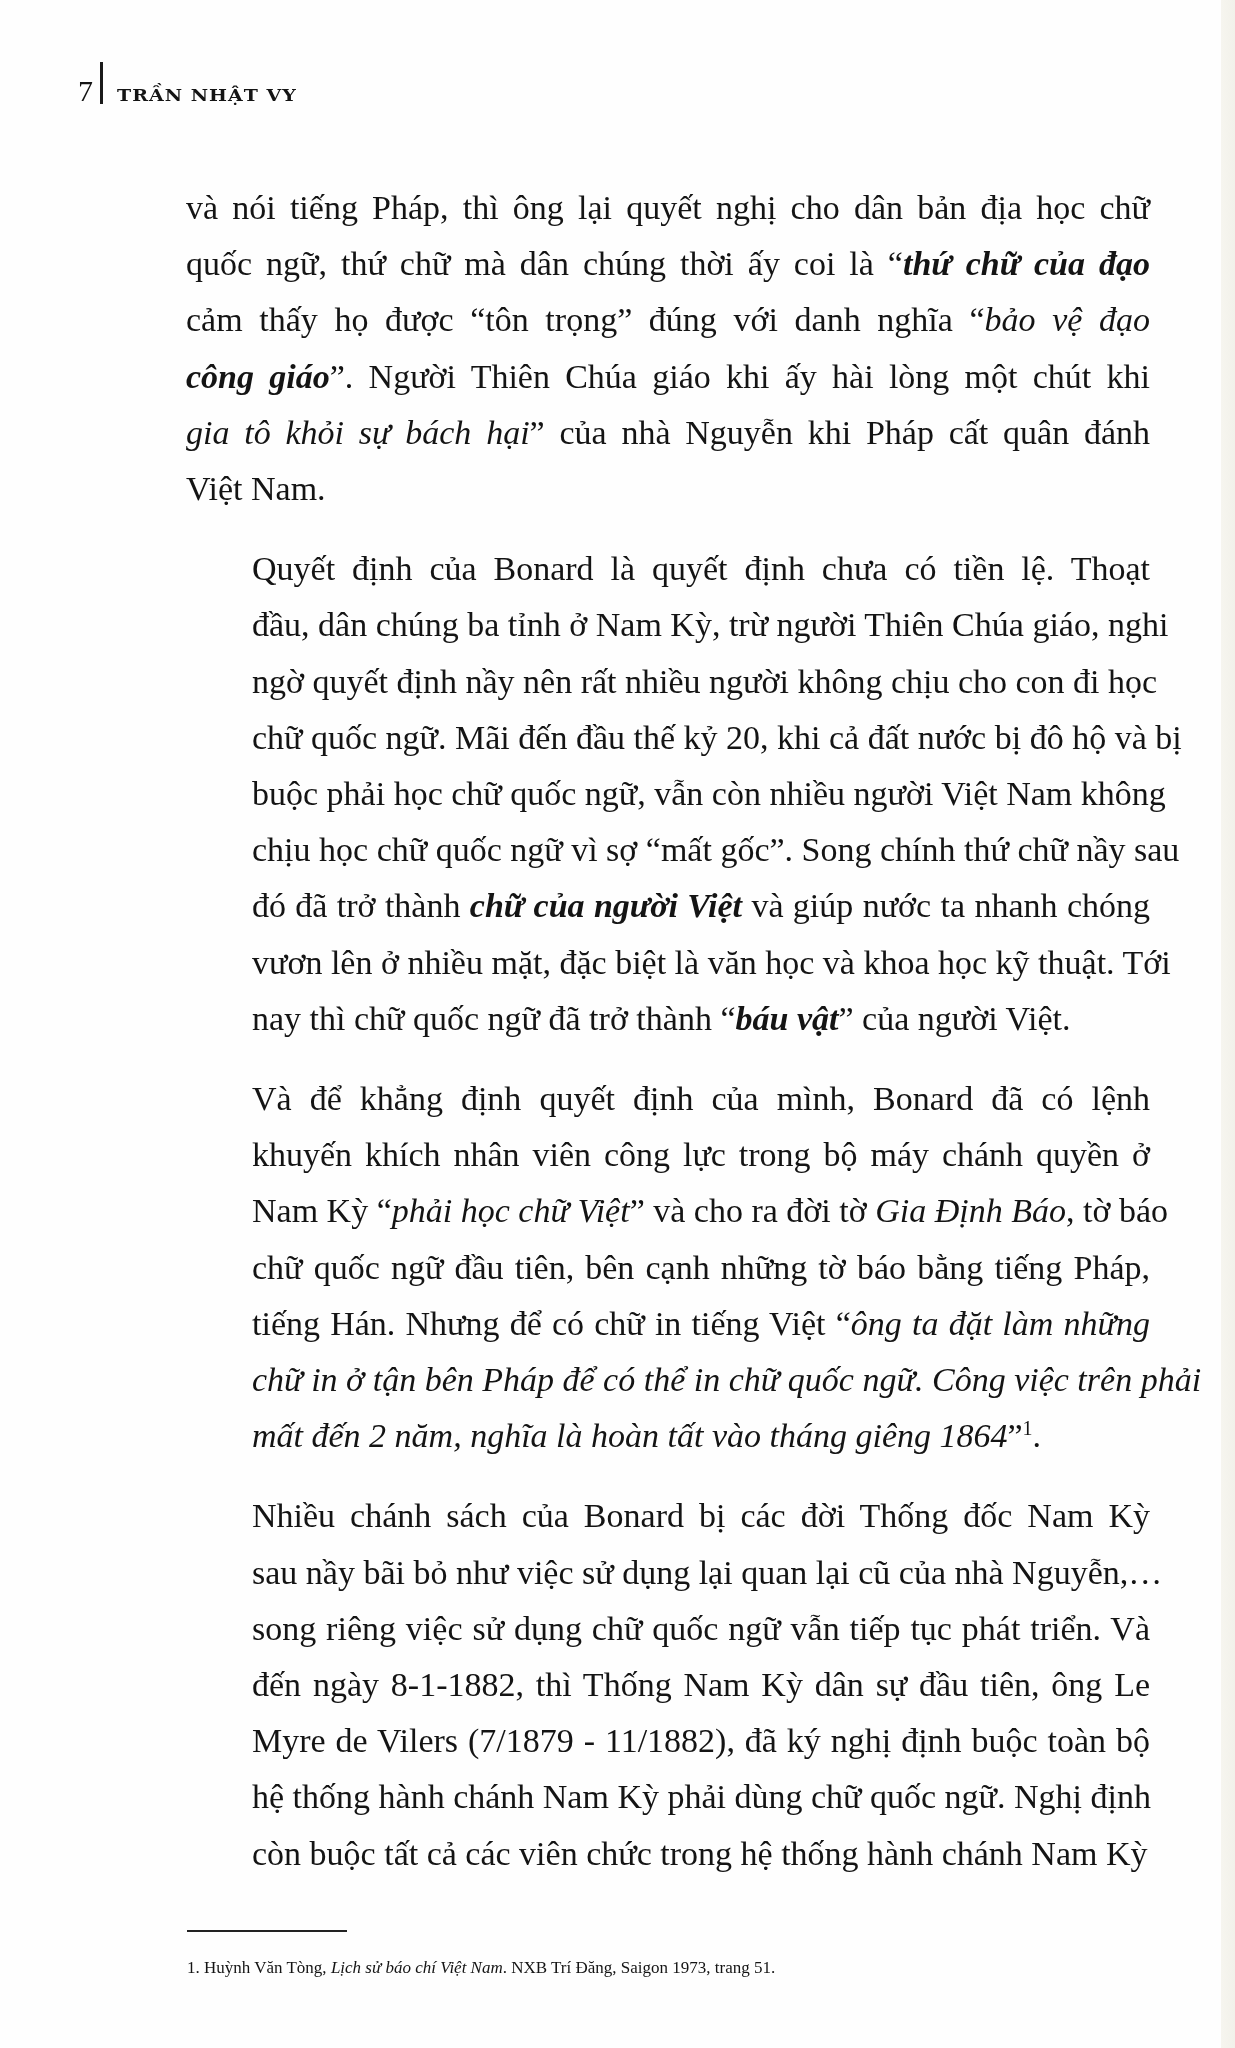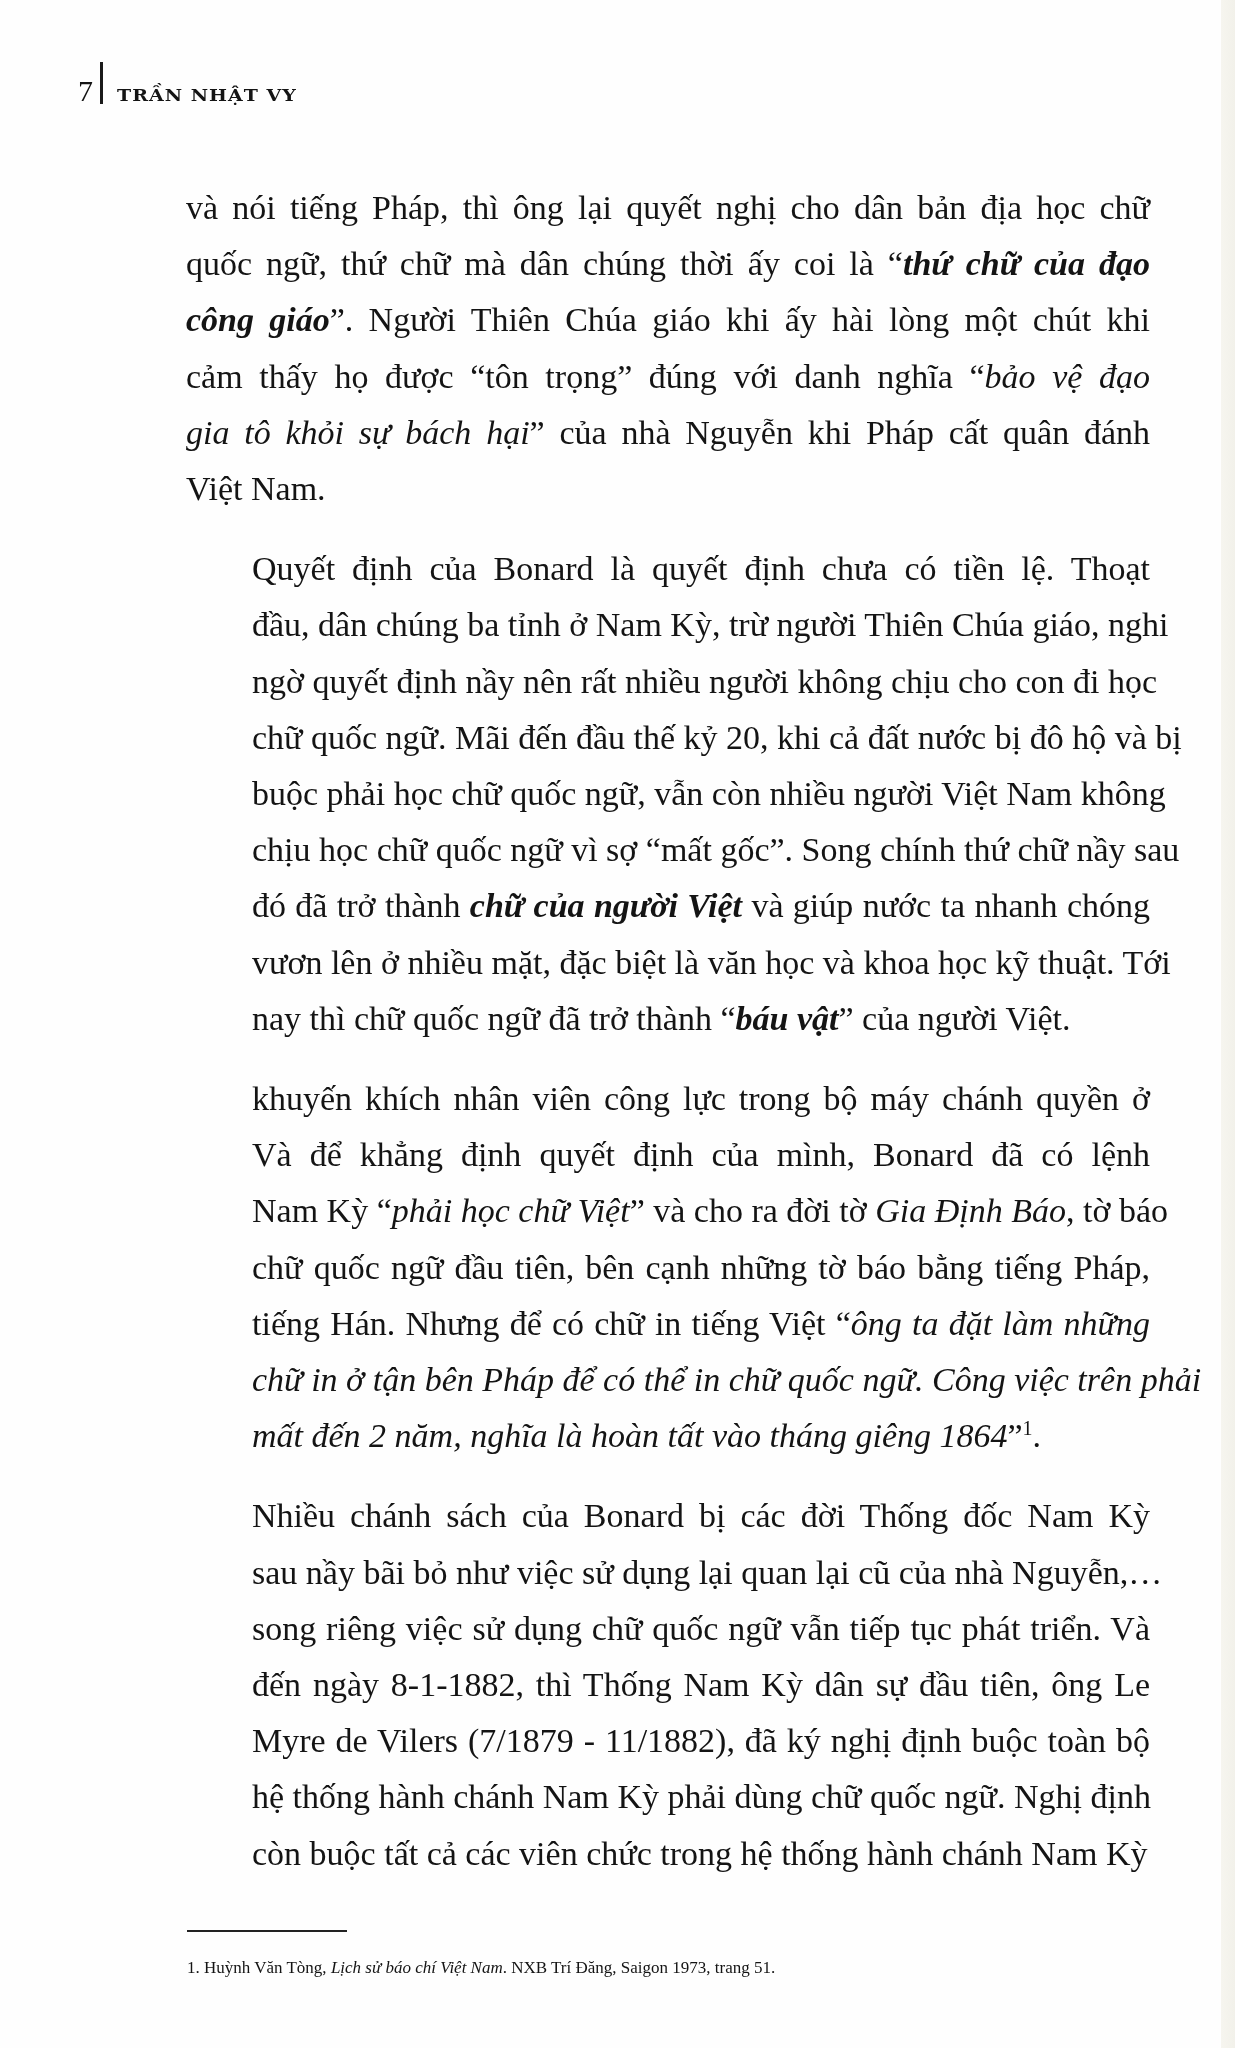--- a/index.html
+++ b/index.html
@@ -52,39 +52,39 @@
 <div class="running-head">
   <span class="page-num">7</span>
   <span class="head-bar"></span>
   <span class="author">TRẦN NHẬT VY</span>
 </div>
 
 <div class="body-text" id="body-text">
     <div class="para">
       <span class="line"><span>và nói tiếng Pháp, thì ông lại quyết nghị cho dân bản địa học chữ</span></span>
       <span class="line"><span>quốc ngữ, thứ chữ mà dân chúng thời ấy coi là “</span><span class="bi">thứ chữ của đạo</span></span>
+      <span class="line"><span>cảm thấy họ được “tôn trọng” đúng với danh nghĩa “</span><span class="i">bảo vệ đạo</span></span>
       <span class="line"><span class="bi">công giáo</span><span>”. Người Thiên Chúa giáo khi ấy hài lòng một chút khi</span></span>
-      <span class="line"><span>cảm thấy họ được “tôn trọng” đúng với danh nghĩa “</span><span class="i">bảo vệ đạo</span></span>
       <span class="line"><span class="i">gia tô khỏi sự bách hại</span><span>” của nhà Nguyễn khi Pháp cất quân đánh</span></span>
       <span class="line last"><span>Việt Nam.</span></span>
     </div>
     <div class="para indent">
       <span class="line" style="text-indent: 66px;"><span>Quyết định của Bonard là quyết định chưa có tiền lệ. Thoạt</span></span>
       <span class="line"><span>đầu, dân chúng ba tỉnh ở Nam Kỳ, trừ người Thiên Chúa giáo, nghi</span></span>
       <span class="line"><span>ngờ quyết định nầy nên rất nhiều người không chịu cho con đi học</span></span>
       <span class="line"><span>chữ quốc ngữ. Mãi đến đầu thế kỷ 20, khi cả đất nước bị đô hộ và bị</span></span>
       <span class="line"><span>buộc phải học chữ quốc ngữ, vẫn còn nhiều người Việt Nam không</span></span>
       <span class="line"><span>chịu học chữ quốc ngữ vì sợ “mất gốc”. Song chính thứ chữ nầy sau</span></span>
       <span class="line"><span>đó đã trở thành </span><span class="bi">chữ của người Việt</span><span> và giúp nước ta nhanh chóng</span></span>
       <span class="line"><span>vươn lên ở nhiều mặt, đặc biệt là văn học và khoa học kỹ thuật. Tới</span></span>
       <span class="line last"><span>nay thì chữ quốc ngữ đã trở thành “</span><span class="bi">báu vật</span><span>” của người Việt.</span></span>
     </div>
     <div class="para indent">
+      <span class="line" style="text-indent: 66px;"><span>Và để khẳng định quyết định của mình, Bonard đã có lệnh</span></span>
       <span class="line"><span>khuyến khích nhân viên công lực trong bộ máy chánh quyền ở</span></span>
-      <span class="line" style="text-indent: 66px;"><span>Và để khẳng định quyết định của mình, Bonard đã có lệnh</span></span>
       <span class="line"><span>Nam Kỳ “</span><span class="i">phải học chữ Việt</span><span>” và cho ra đời tờ </span><span class="i">Gia Định Báo</span><span>, tờ báo</span></span>
       <span class="line"><span>chữ quốc ngữ đầu tiên, bên cạnh những tờ báo bằng tiếng Pháp,</span></span>
       <span class="line"><span>tiếng Hán. Nhưng để có chữ in tiếng Việt “</span><span class="i">ông ta đặt làm những</span></span>
       <span class="line"><span class="i">chữ in ở tận bên Pháp để có thể in chữ quốc ngữ. Công việc trên phải</span></span>
       <span class="line last"><span class="i">mất đến 2 năm, nghĩa là hoàn tất vào tháng giêng 1864</span><span>”</span><sup>1</sup><span>.</span></span>
     </div>
     <div class="para indent">
       <span class="line" style="text-indent: 66px;"><span>Nhiều chánh sách của Bonard bị các đời Thống đốc Nam Kỳ</span></span>
       <span class="line"><span>sau nầy bãi bỏ như việc sử dụng lại quan lại cũ của nhà Nguyễn,…</span></span>
       <span class="line"><span>song riêng việc sử dụng chữ quốc ngữ vẫn tiếp tục phát triển. Và</span></span>

